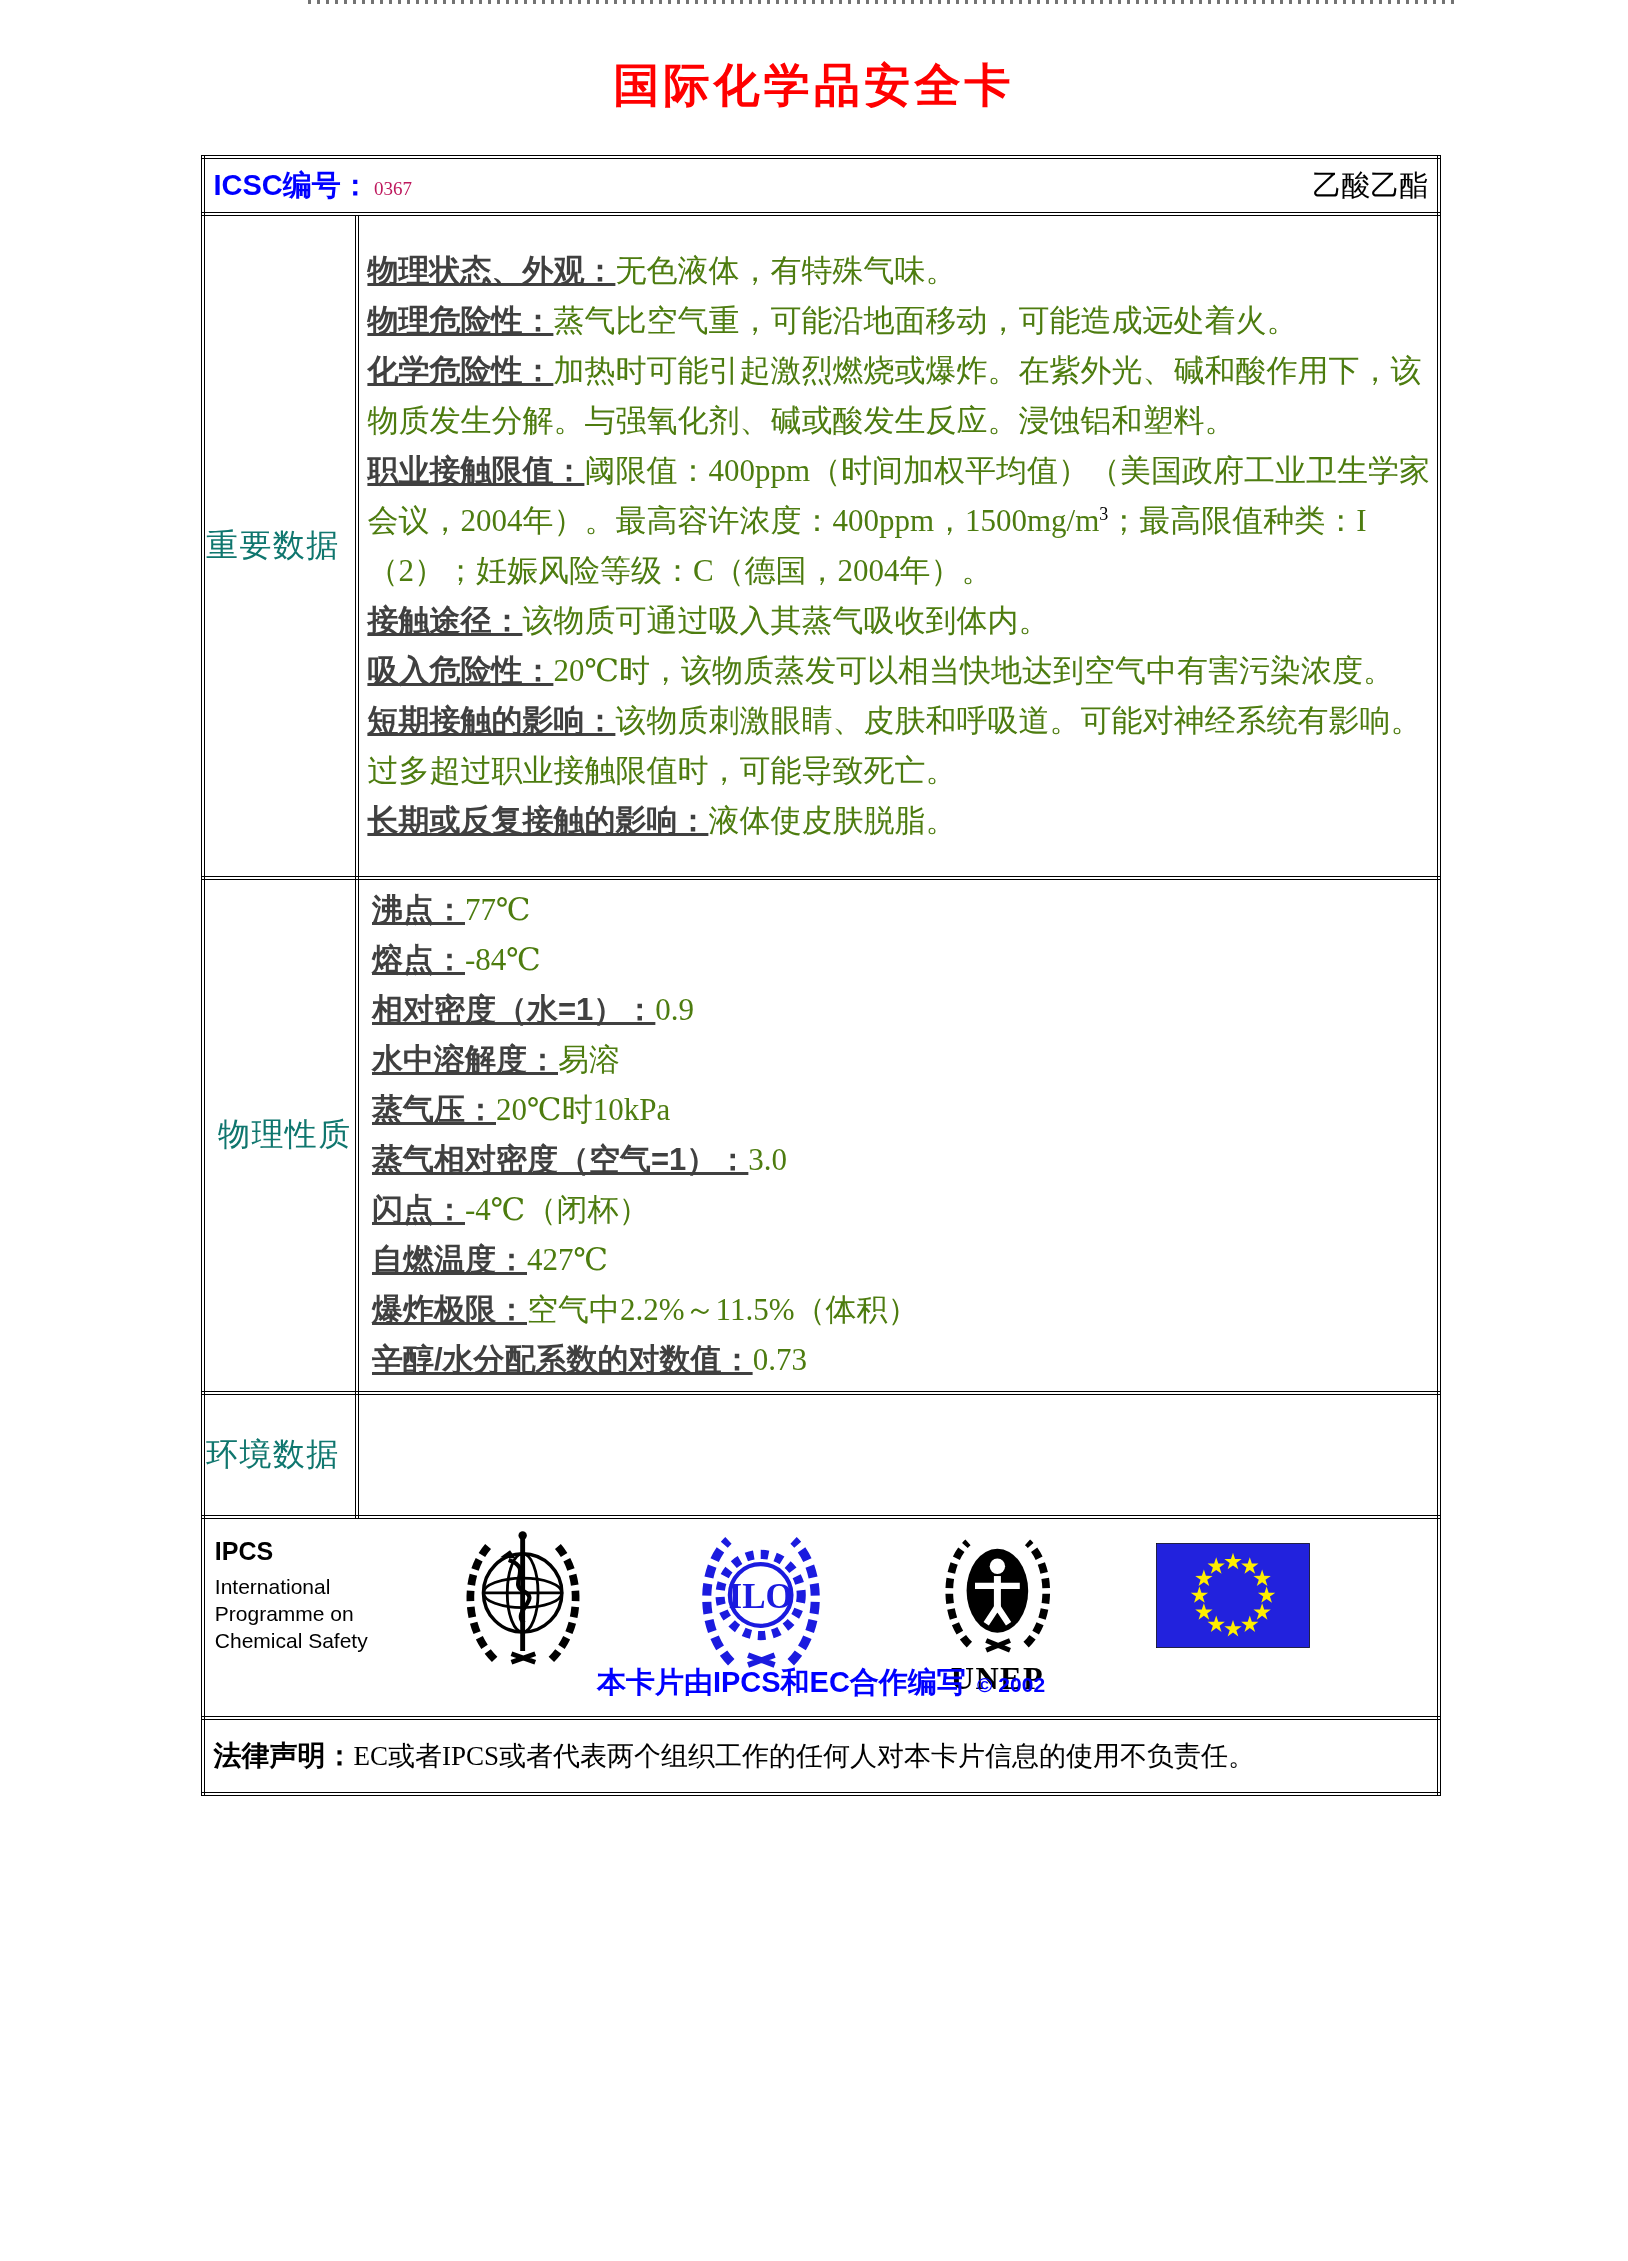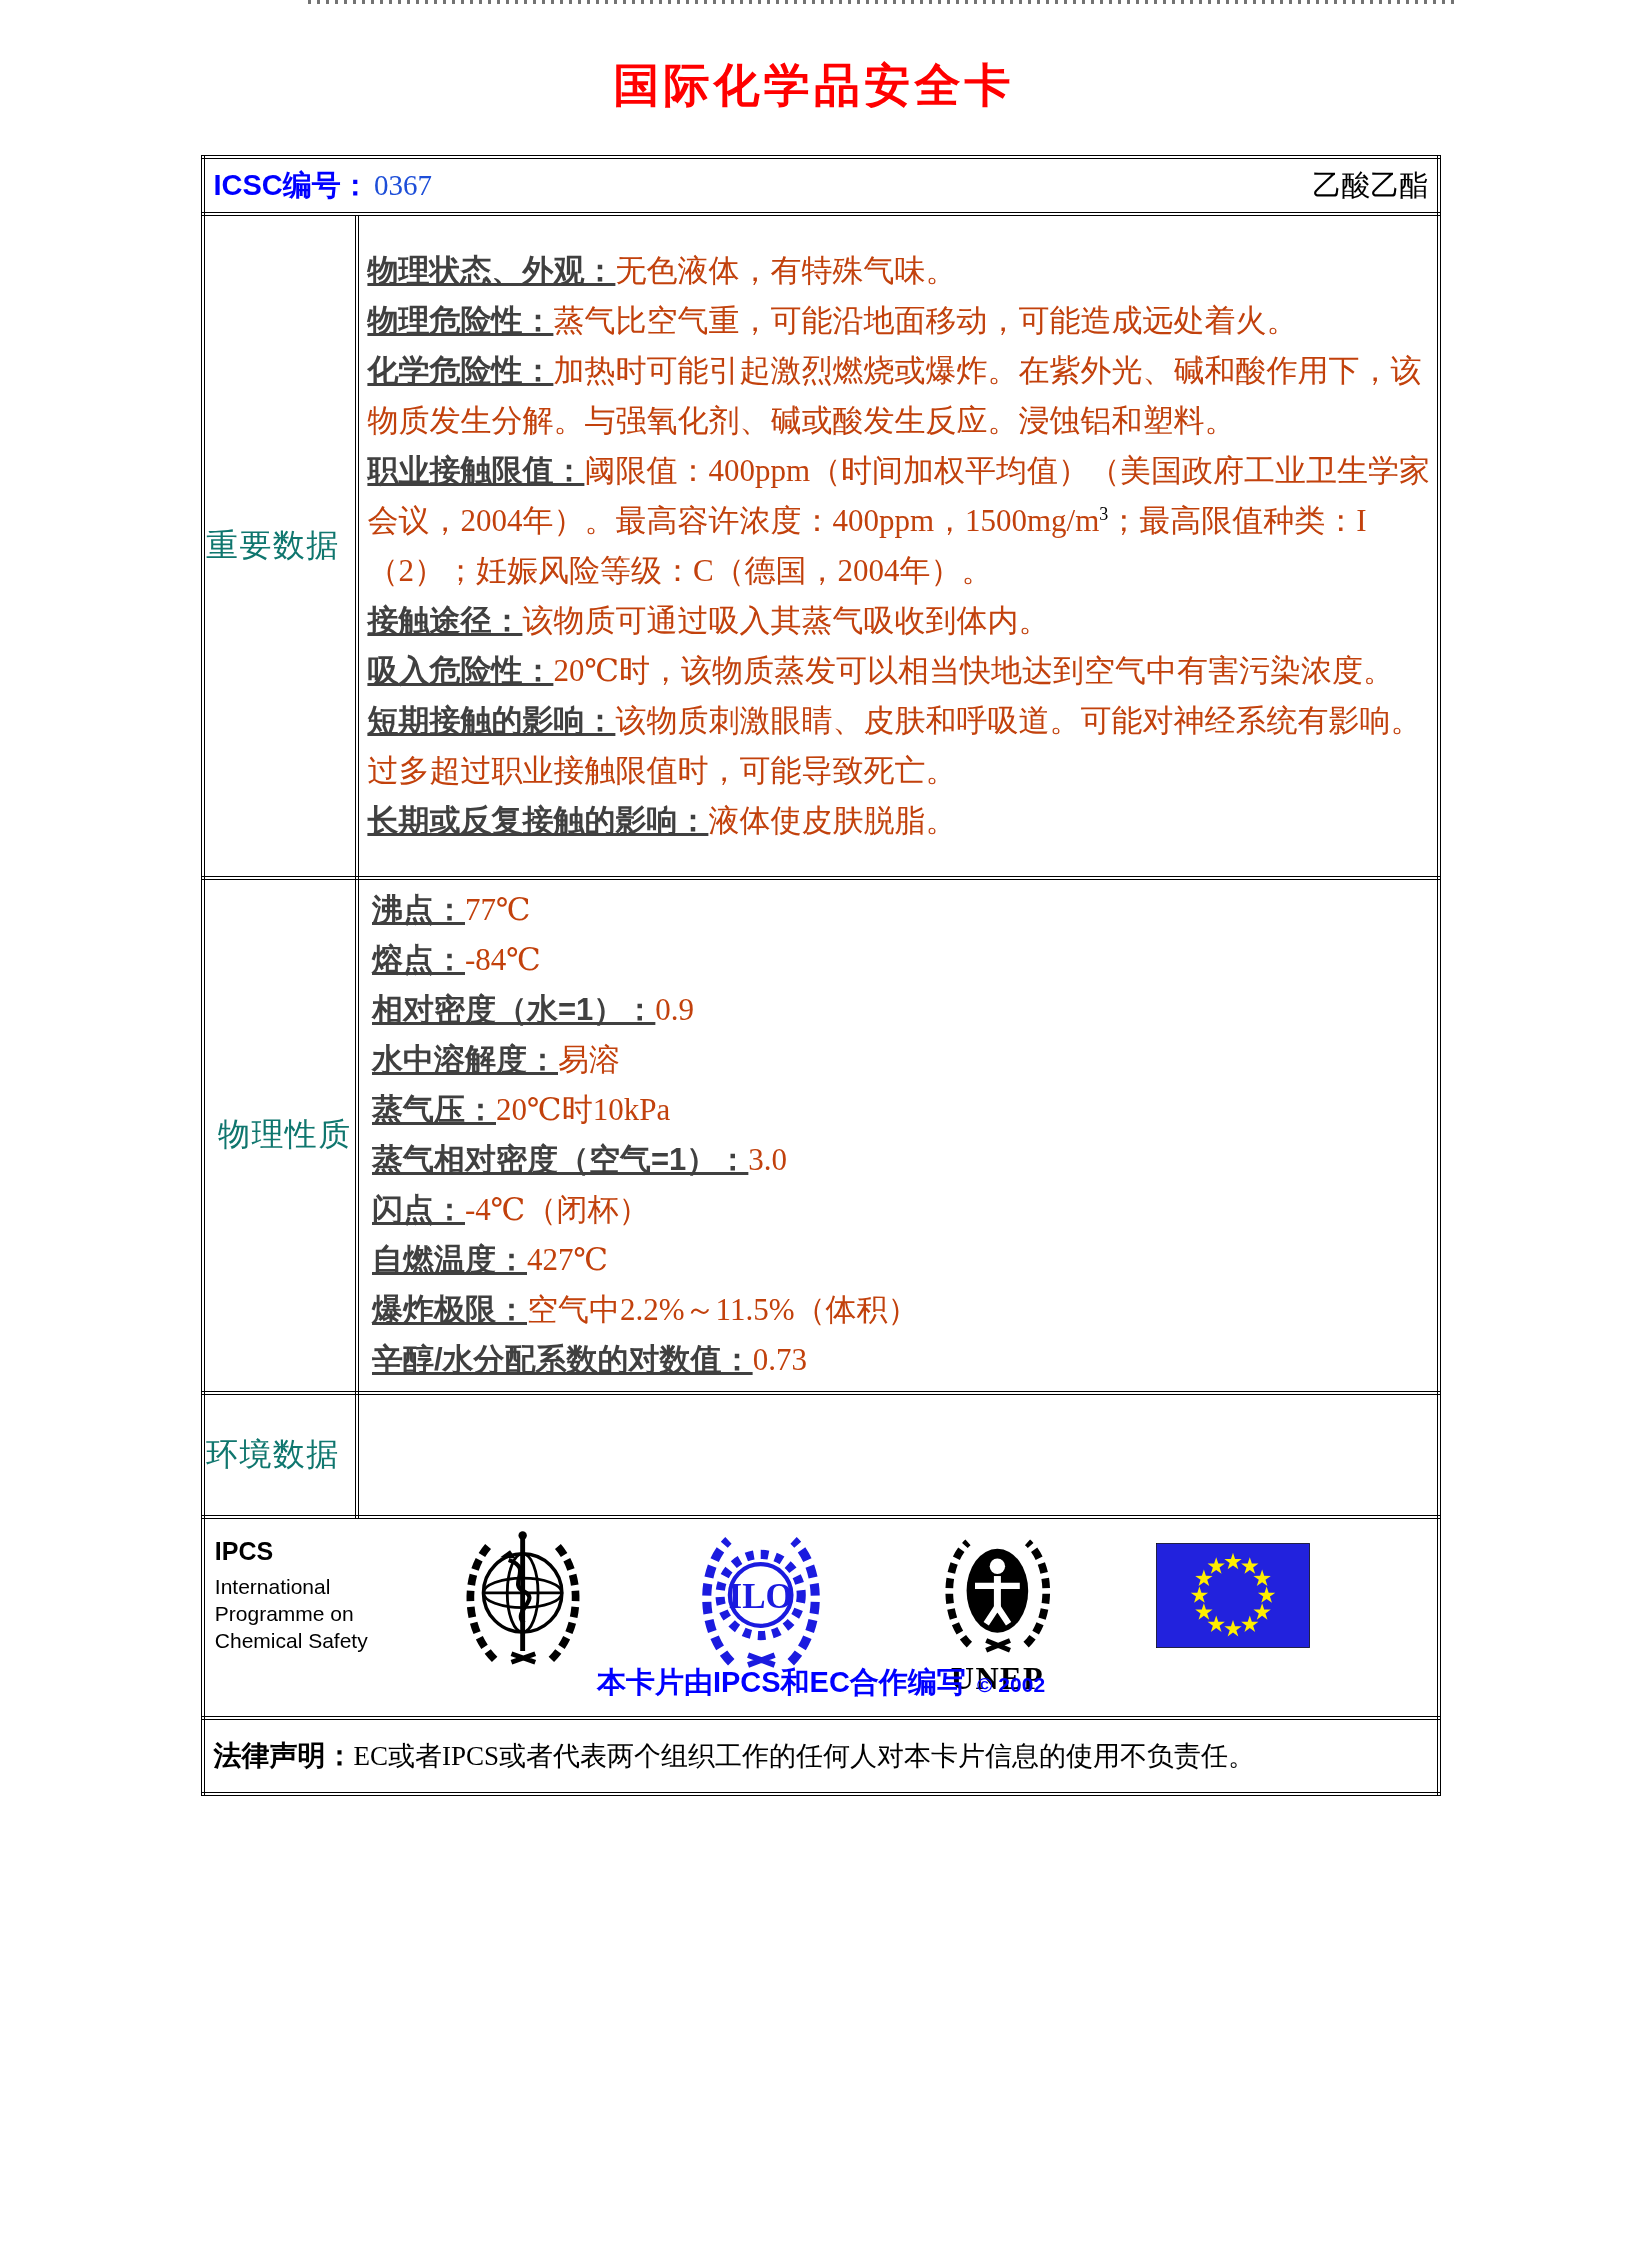--- a/index.html
+++ b/index.html
@@ -23,33 +23,33 @@
     border-collapse:collapse;table-layout:fixed;background:#fff;
   }
   table.card td{
     border:4.9px double #000;overflow:hidden;vertical-align:middle;
   }
   col.label-col{width:154px;}
   
   tr.header-row td{height:53px;padding:0 8.4px;}
   .hdr-flex{display:flex;justify-content:space-between;align-items:center;width:100%;}
   .icsc-label{color:#0000ff;font-family:"Liberation Sans","DejaVu Sans",sans-serif;font-weight:bold;font-size:29px;}
-  .icsc-num{color:#1d4ed8;font-size:29px;margin-left:4.2px;margin-top:44px;}
+  .icsc-num{color:#be185d;font-size:19px;margin-left:4.2px;margin-top:44px;}
   .hdr-right{color:#000;font-size:29px;}
   
   td.label-cell{
     text-align:left;color:#0f766e;
     font-family:"Liberation Sans","DejaVu Sans",sans-serif;
     font-size:32px;font-weight:500;letter-spacing:1.4px;
   }
   td.content-cell{vertical-align:top;padding:1.4px 7px 1.4px 8.4px;}
   .content{font-size:31px;line-height:50px;color:#000;}
   .para{margin:0;}
   .seg-label{color:#404040;font-family:"Liberation Sans","DejaVu Sans",sans-serif;font-weight:bold;text-decoration:underline;}
-  .seg-text{color:#c2410c;}
+  .seg-text{color:#4d7c0f;}
   .para sup{font-size:18px;line-height:0;}
   tr.row-important td{height:657px;}
   tr.row-physical td{height:508px;padding-left:13px;}
   tr.row-env td{height:118px;}
   tr.row-notes td{height:155px;}
   tr.row-extra td{height:49px;}
   
   tr.row-logos td{height:197px;padding:0;}
   .logos-wrap{position:relative;width:100%;height:197px;}
   .ipcs-block{position:absolute;left:9.8px;top:18px;color:#000;font-family:"Liberation Sans","DejaVu Sans",sans-serif;}

